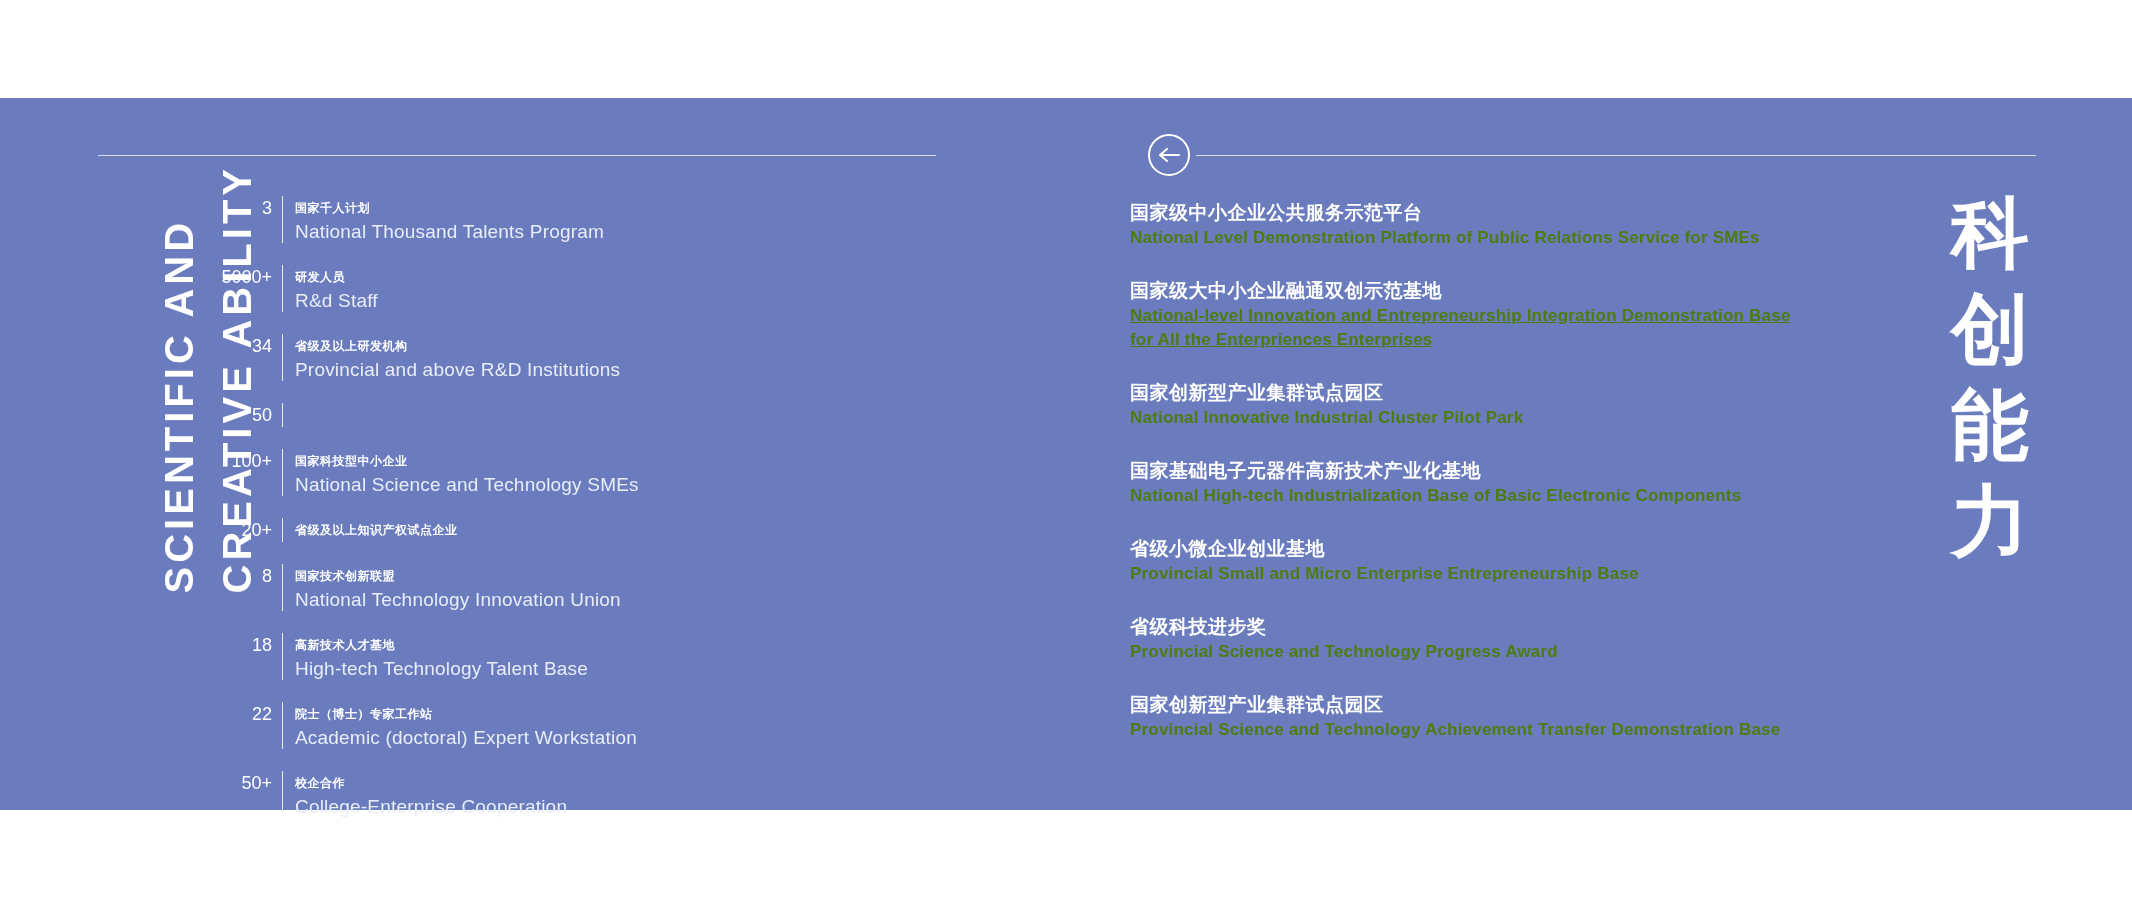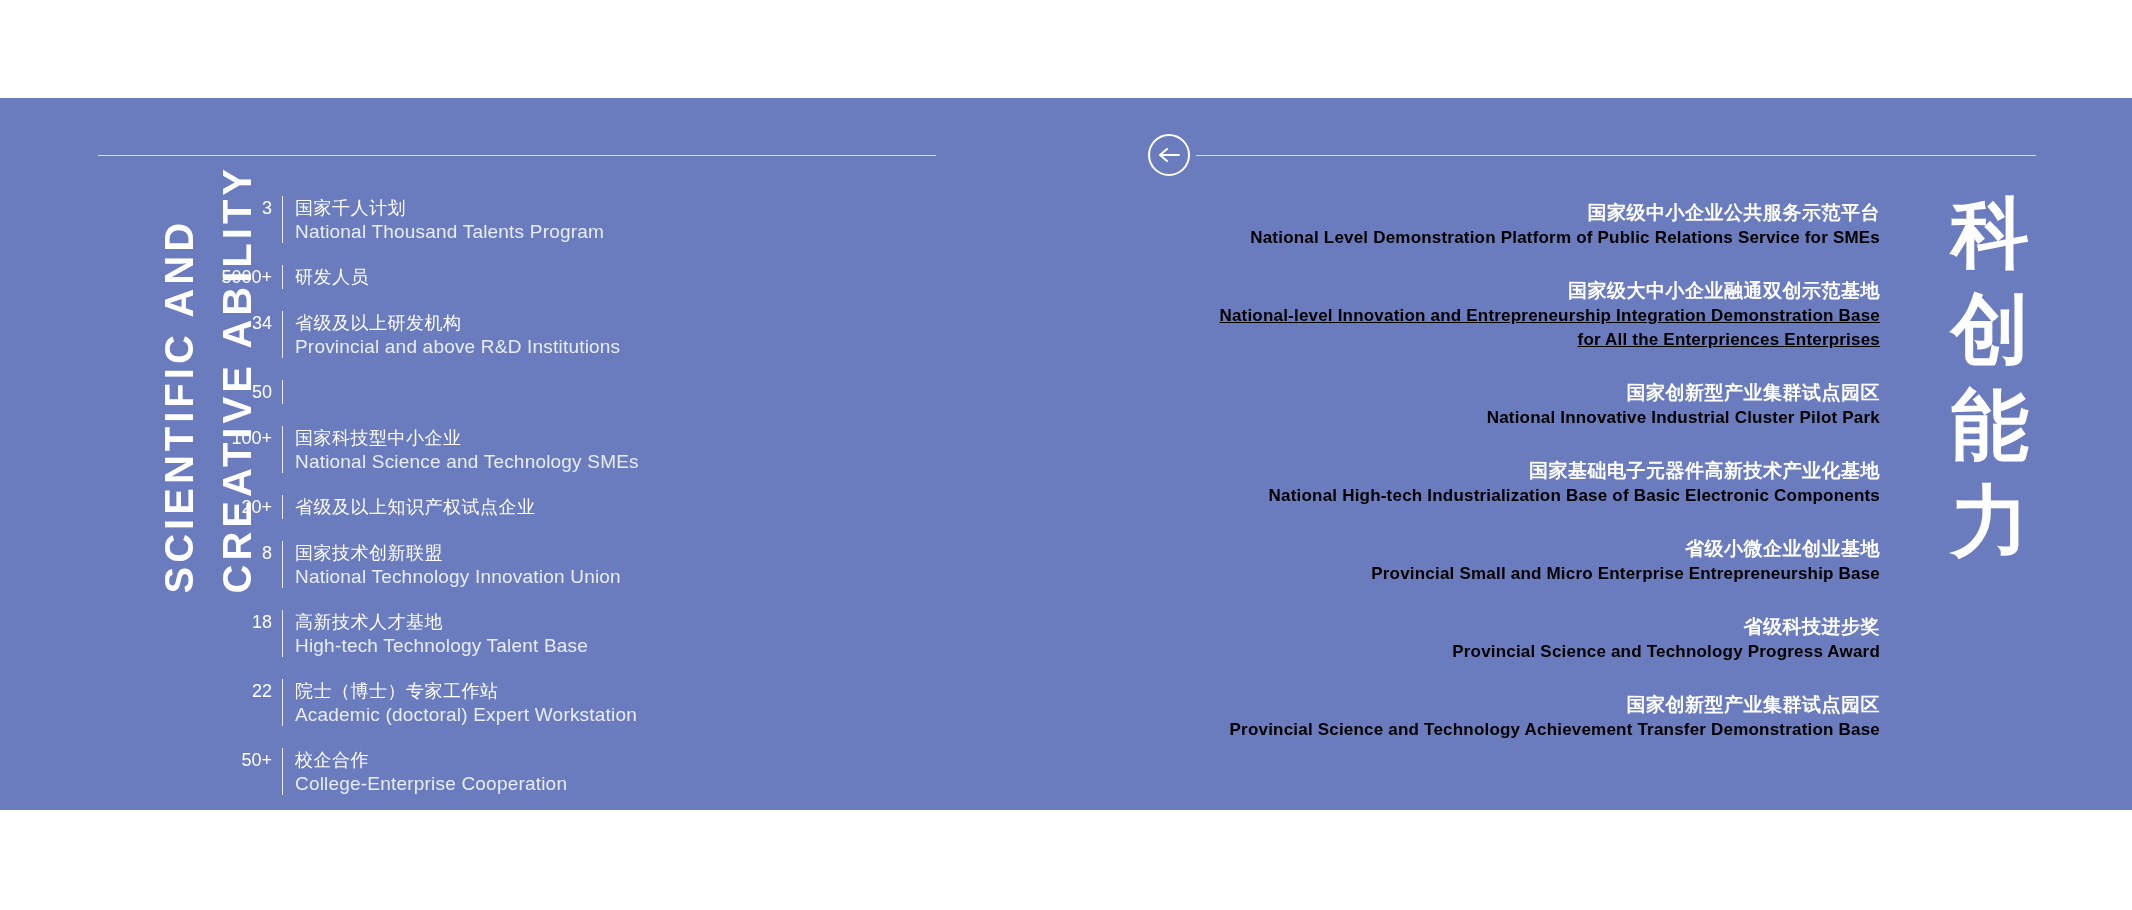--- a/index.html
+++ b/index.html
@@ -81,23 +81,24 @@
     width: 1px;
     min-height: 24px;
     background: rgba(255,255,255,0.85);
     margin-right: 12px;
     flex: none;
     align-self: stretch;
   }
   .stat-texts { flex: 1; }
   .stat-cn {
     color: #ffffff;
-    font-size: 18px;
+    font-size: 12px;
     line-height: 24px;
     letter-spacing: 0.5px;
+    font-weight: bold;
   }
   .stat-en {
     color: #e9edf8;
     font-size: 19px;
     line-height: 23px;
     letter-spacing: 0.2px;
   }
 
   
   .back-circle {
@@ -122,34 +123,34 @@
     width: 840px;
     height: 1px;
     background: rgba(255,255,255,0.75);
   }
 
   .awards {
     position: absolute;
     left: 1130px;
     top: 200px;
     width: 750px;
-    text-align: right;
+    text-align: left;
   }
   .award {
     margin-bottom: 28px;
   }
   .award-cn {
     color: #ffffff;
     font-size: 19px;
     font-weight: bold;
     line-height: 26px;
     letter-spacing: 0.5px;
   }
   .award-en {
-    color: #000000;
+    color: #4d7c0f;
     font-size: 17px;
     font-weight: bold;
     line-height: 24px;
     letter-spacing: 0.2px;
   }
 
   
   .cjk-title {
     position: absolute;
     left: 1935px;
@@ -184,20 +185,21 @@
       <div class="stat-texts">
         <div class="stat-cn">国家千人计划</div>
         <div class="stat-en">National Thousand Talents Program</div>
       </div>
     </div>
     <div class="stat-row">
       <div class="stat-num">5000+</div>
       <div class="stat-bar"></div>
       <div class="stat-texts">
         <div class="stat-cn">研发人员</div>
+        <div class="stat-en">R&amp;d Staff</div>
       </div>
     </div>
     <div class="stat-row">
       <div class="stat-num">34</div>
       <div class="stat-bar"></div>
       <div class="stat-texts">
         <div class="stat-cn">省级及以上研发机构</div>
         <div class="stat-en">Provincial and above R&amp;D Institutions</div>
       </div>
     </div>

